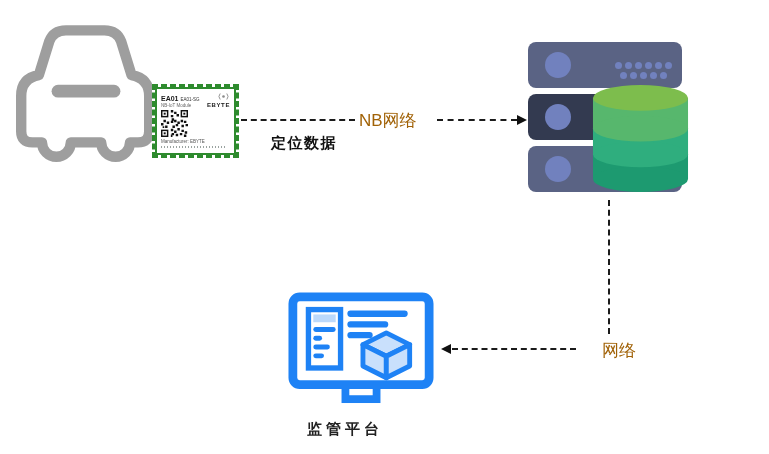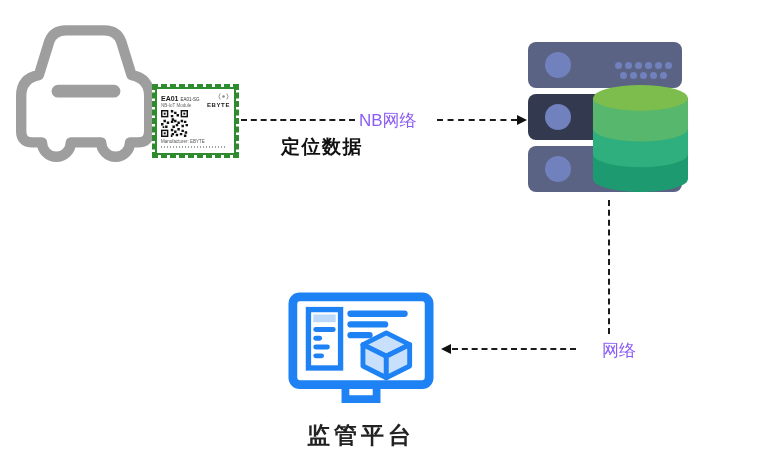--- a/index.html
+++ b/index.html
@@ -1,20 +1,20 @@
 <!DOCTYPE html>
 <html><head>
 <meta charset="utf-8">
 <style>
   html,body{margin:0;padding:0;background:#fff;}
   .canvas{position:relative;width:769px;height:454px;background:#fff;overflow:hidden;
           font-family:"Liberation Sans","DejaVu Sans",sans-serif;}
   .abs{position:absolute;}
   .node-label{position:absolute;font-weight:bold;color:#262626;}
-  .link-label{position:absolute;color:#8b5cf6;font-size:17px;text-align:right;}
+  .link-label{position:absolute;color:#a16207;font-size:17px;text-align:right;}
   .dash-h{position:absolute;height:0;border-top:2.5px dashed #1b1b1b;}
   .dash-v{position:absolute;width:0;border-left:2.5px dashed #1b1b1b;}
   .arrow-right{position:absolute;width:0;height:0;border-top:5.5px solid transparent;
                border-bottom:5.5px solid transparent;border-left:10px solid #111;}
   .arrow-left{position:absolute;width:0;height:0;border-top:5.5px solid transparent;
               border-bottom:5.5px solid transparent;border-right:10px solid #111;}
   
   .chip{position:absolute;left:152px;top:84px;width:87px;height:74px;box-sizing:border-box;
         border:3px dashed #2e8b2e;background:#fff;}
   .chip-inner{position:absolute;inset:0;border:2px solid #2e8b2e;padding:3px 4px;box-sizing:border-box;}
@@ -85,21 +85,21 @@
       </svg>
       <div class="chip-manu">Manufacturer: EBYTE</div>
       <div class="micro-line"></div>
     </div>
   </div>
 
   <div class="dash-h" style="left:241px;top:119px;width:114px;"></div>
   <div class="link-label" style="left:359px;top:109px;">NB网络</div>
   <div class="dash-h" style="left:437px;top:119px;width:80px;"></div>
   <div class="arrow-right" style="left:517px;top:115px;"></div>
-  <div class="node-label" style="left:281px;top:134px;font-size:19px;letter-spacing:1.5px;color:#111;">定位数据</div>
+  <div class="node-label" style="left:271px;top:134px;font-size:15px;letter-spacing:1.5px;color:#111;">定位数据</div>
 
   <div class="server-group">
     <div class="unit" style="top:0;">
       <div class="circle"></div>
     </div>
     <div class="unit dark" style="top:52px;">
       <div class="circle"></div>
     </div>
     <div class="unit" style="top:104px;">
       <div class="circle"></div>
@@ -148,15 +148,15 @@
       <rect x="61" y="19" width="62" height="6.5" rx="3.2"></rect>
       <rect x="61" y="30" width="42" height="6.5" rx="3.2"></rect>
       <rect x="61" y="41" width="26" height="6.5" rx="3.2"></rect>
     </g>
     <g fill="#c9e0fc" stroke="#1e82f5" stroke-width="5" stroke-linejoin="round">
       <path d="M101,42 L125,54 L101,66 L77,54 Z"></path>
       <path d="M77,54 L101,66 L101,88 L77,76 Z"></path>
       <path d="M125,54 L101,66 L101,88 L125,76 Z"></path>
     </g>
   </svg>
-  <div class="node-label" style="left:307px;top:420px;font-size:23px;letter-spacing:4px;color:#222;">监管平台</div>
+  <div class="node-label" style="left:307px;top:420px;font-size:15px;letter-spacing:4px;color:#222;">监管平台</div>
 
 </div>
 
 </body></html>

